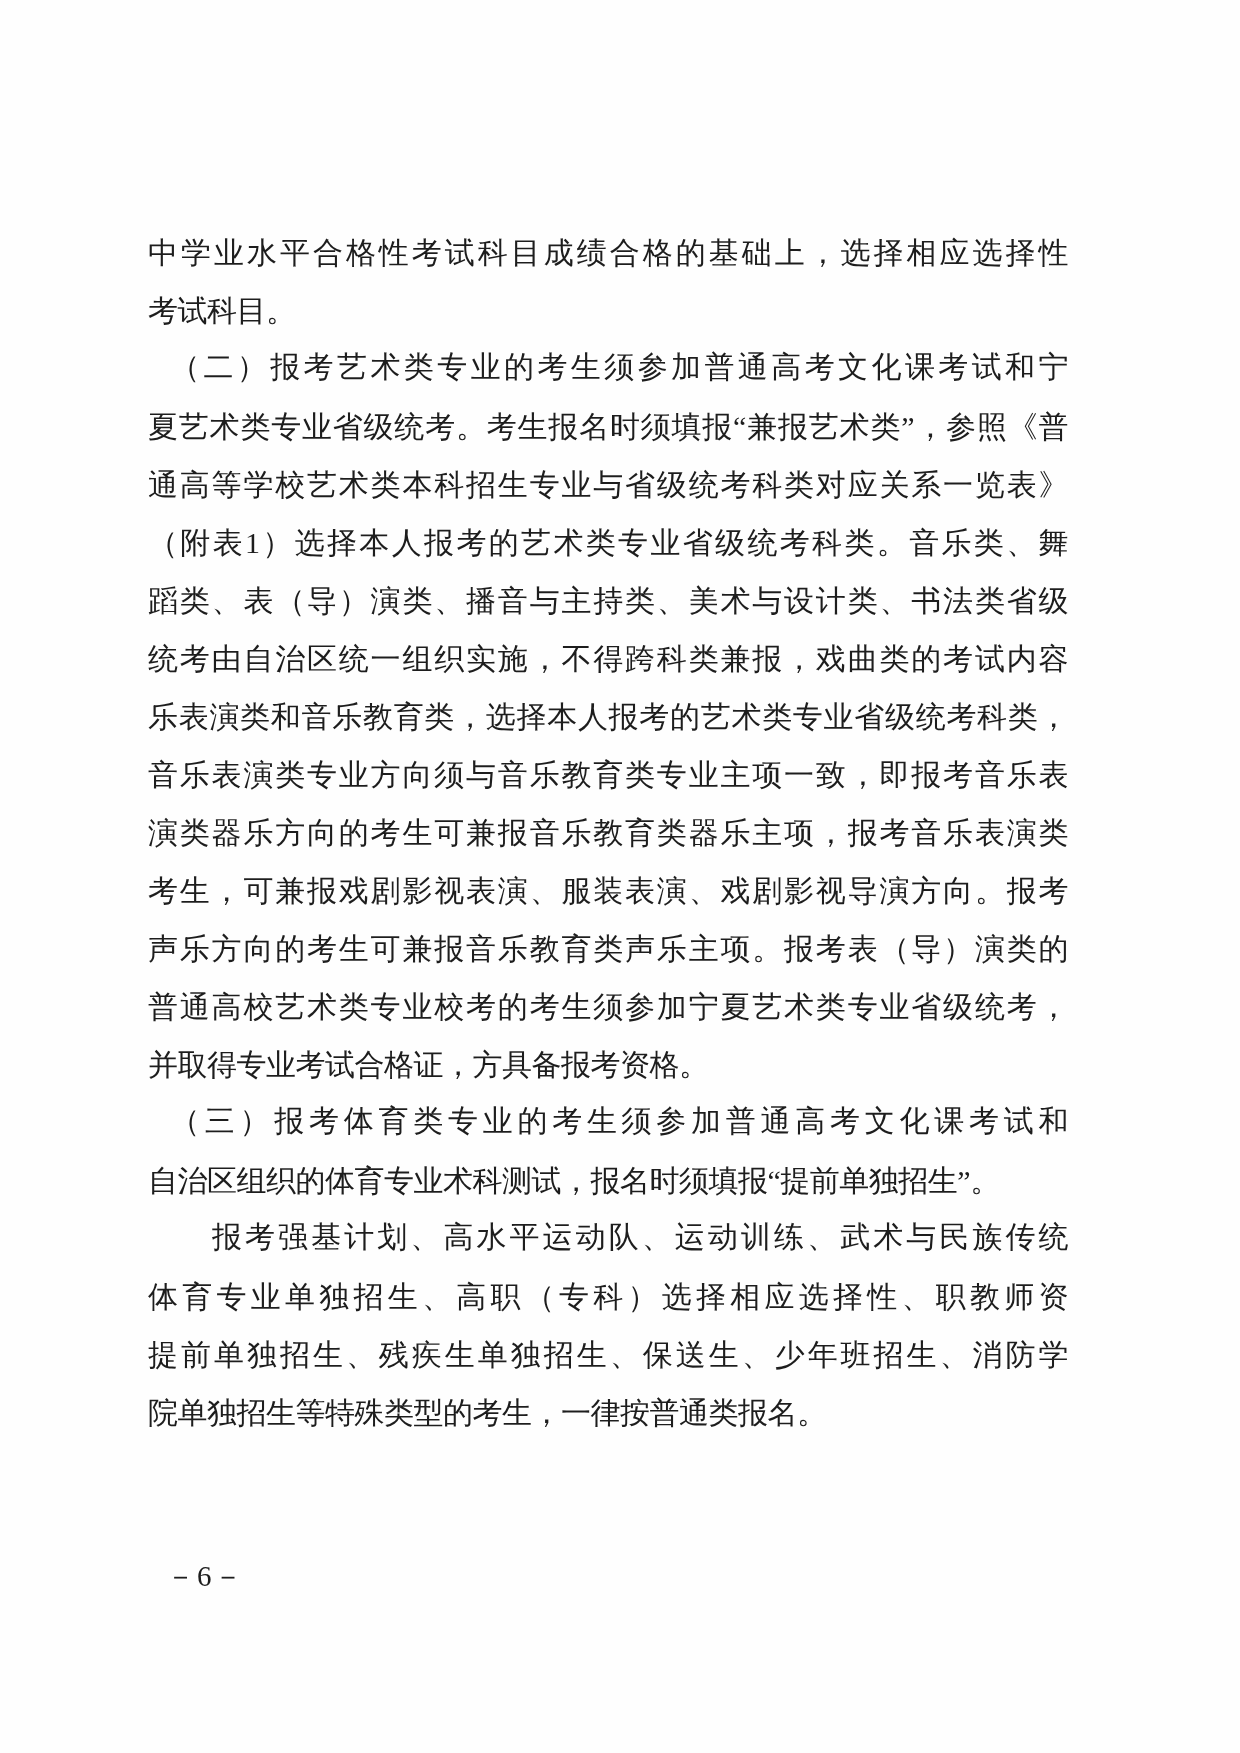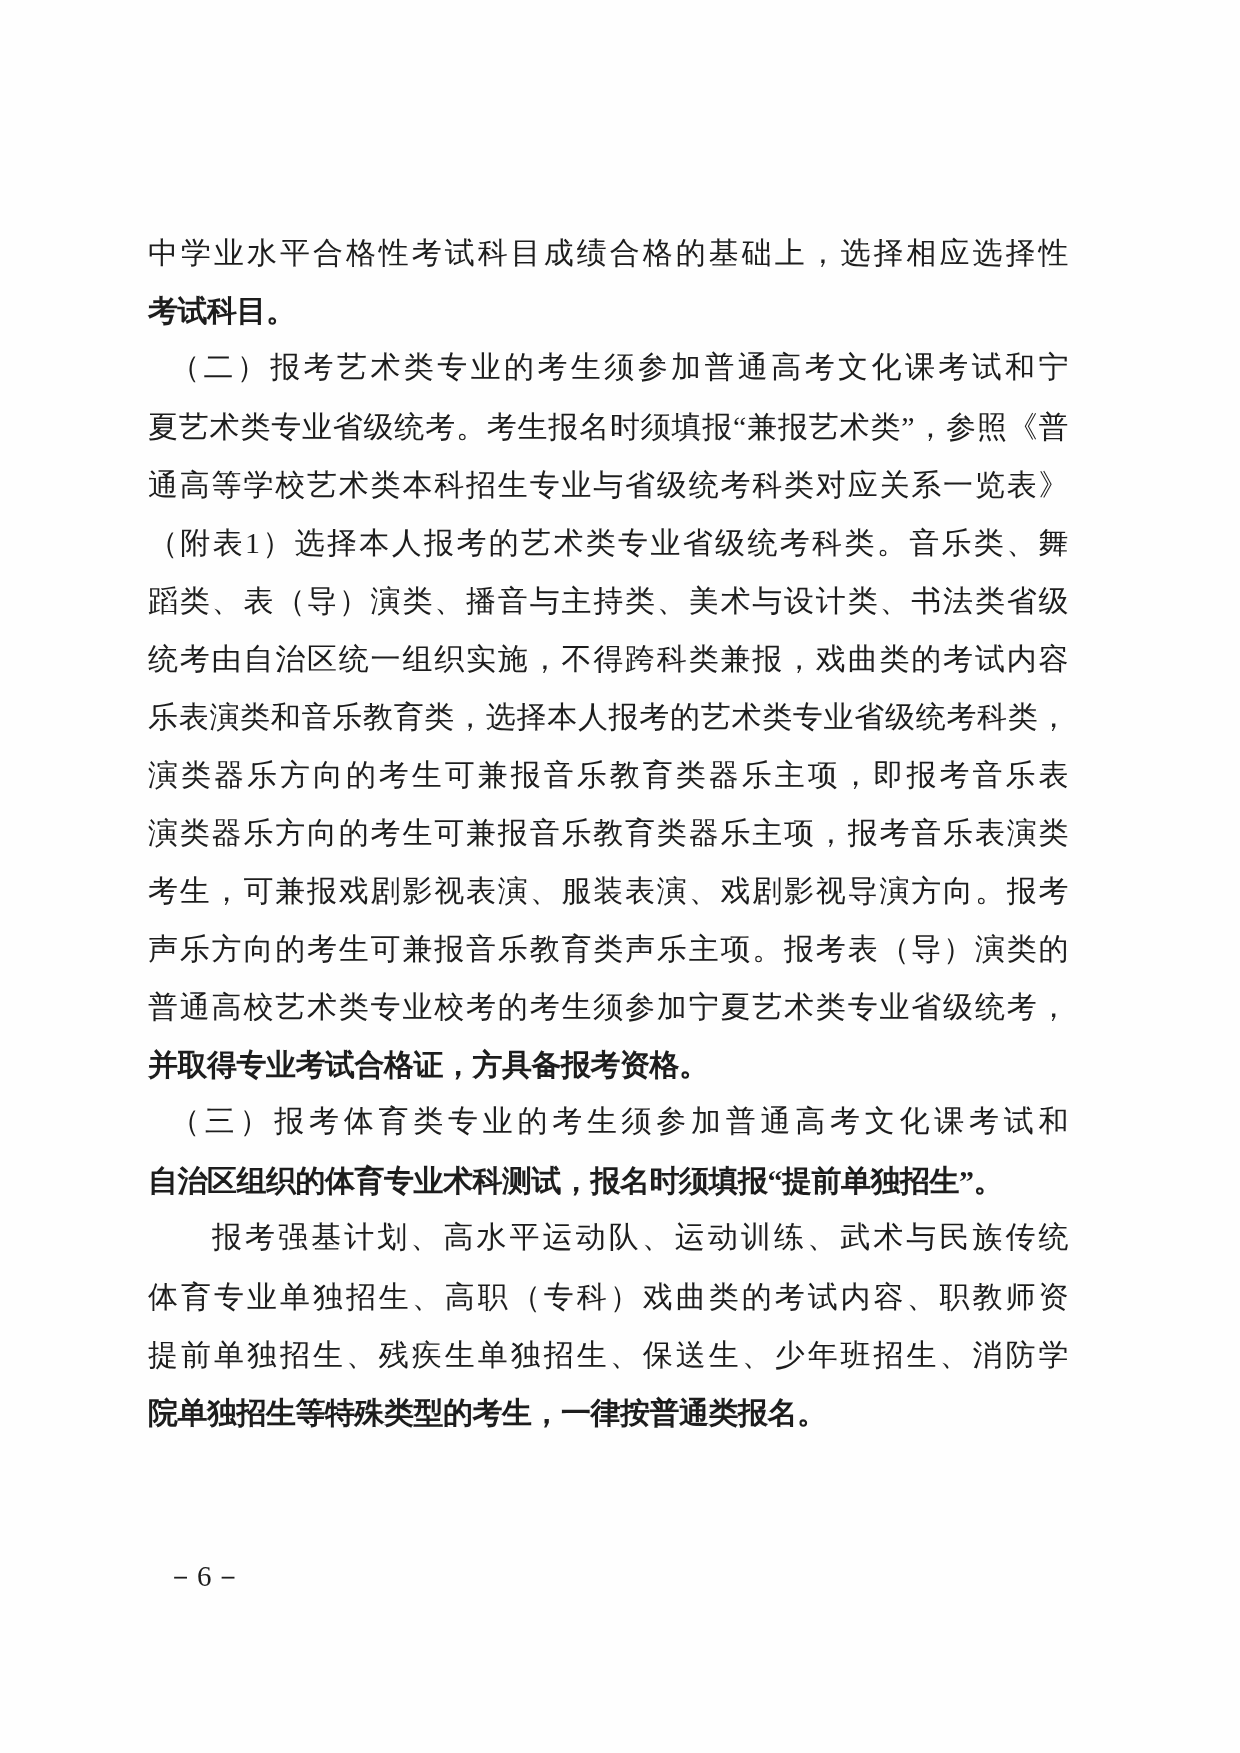--- a/index.html
+++ b/index.html
@@ -32,21 +32,20 @@
     font-size: 30px;
     letter-spacing: -0.5px;
     text-align: justify;
     text-align-last: justify;
     white-space: normal;
     overflow: visible;
   }
   .line.para-end {
     text-align: center;
     text-align-last: left;
-    font-weight: bold;
   }
   .line.indent-paren {
     padding-left: 22px;
     font-family: Liberation Mono, monospace;
   }
   .line.indent-2 {
     padding-left: 64px;
     font-family: Liberation Mono, monospace;
   }
   .page-footer {
@@ -69,30 +68,30 @@
   <main class="text-block">
     <div class="line">中学业水平合格性考试科目成绩合格的基础上，选择相应选择性</div>
     <div class="line para-end">考试科目。</div>
     <div class="line indent-paren">（二）报考艺术类专业的考生须参加普通高考文化课考试和宁</div>
     <div class="line">夏艺术类专业省级统考。考生报名时须填报“兼报艺术类”，参照《普</div>
     <div class="line">通高等学校艺术类本科招生专业与省级统考科类对应关系一览表》</div>
     <div class="line">（附表1）选择本人报考的艺术类专业省级统考科类。音乐类、舞</div>
     <div class="line">蹈类、表（导）演类、播音与主持类、美术与设计类、书法类省级</div>
     <div class="line">统考由自治区统一组织实施，不得跨科类兼报，戏曲类的考试内容</div>
     <div class="line">乐表演类和音乐教育类，选择本人报考的艺术类专业省级统考科类，</div>
-    <div class="line">演类器乐方向的考生可兼报音乐教育类器乐主项，即报考音乐表</div>
+    <div class="line">音乐表演类专业方向须与音乐教育类专业主项一致，即报考音乐表</div>
     <div class="line">演类器乐方向的考生可兼报音乐教育类器乐主项，报考音乐表演类</div>
     <div class="line">考生，可兼报戏剧影视表演、服装表演、戏剧影视导演方向。报考</div>
     <div class="line">声乐方向的考生可兼报音乐教育类声乐主项。报考表（导）演类的</div>
     <div class="line">普通高校艺术类专业校考的考生须参加宁夏艺术类专业省级统考，</div>
     <div class="line para-end">并取得专业考试合格证，方具备报考资格。</div>
     <div class="line indent-paren">（三）报考体育类专业的考生须参加普通高考文化课考试和</div>
     <div class="line para-end">自治区组织的体育专业术科测试，报名时须填报“提前单独招生”。</div>
     <div class="line indent-2">报考强基计划、高水平运动队、运动训练、武术与民族传统</div>
-    <div class="line">体育专业单独招生、高职（专科）戏曲类的考试内容、职教师资</div>
+    <div class="line">体育专业单独招生、高职（专科）选择相应选择性、职教师资</div>
     <div class="line">提前单独招生、残疾生单独招生、保送生、少年班招生、消防学</div>
     <div class="line para-end">院单独招生等特殊类型的考生，一律按普通类报名。</div>
   </main>
 
   <footer class="page-footer">
     <span class="page-number">－6－</span>
   </footer>
 </div>
 
 </body></html>

